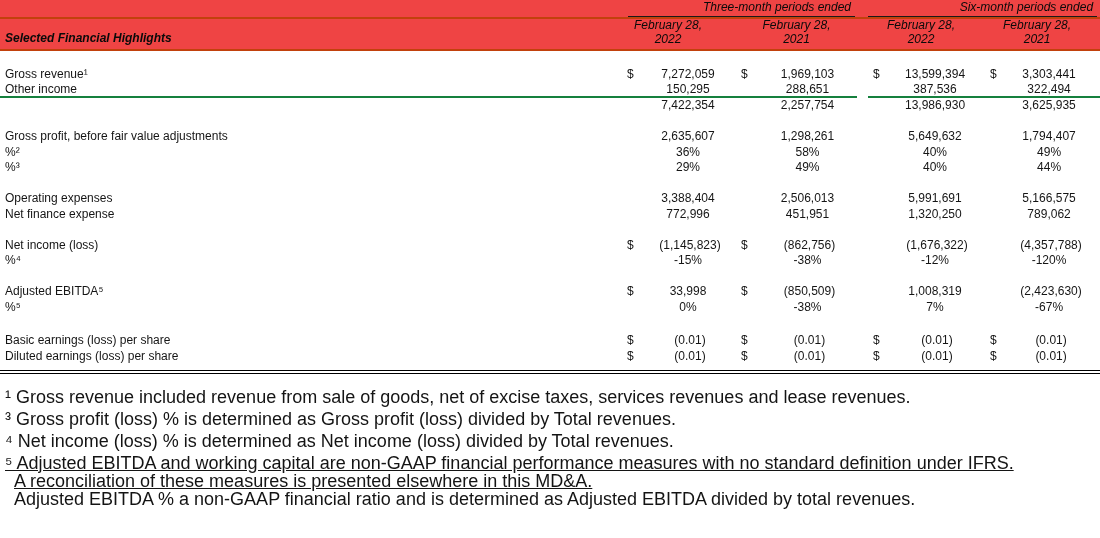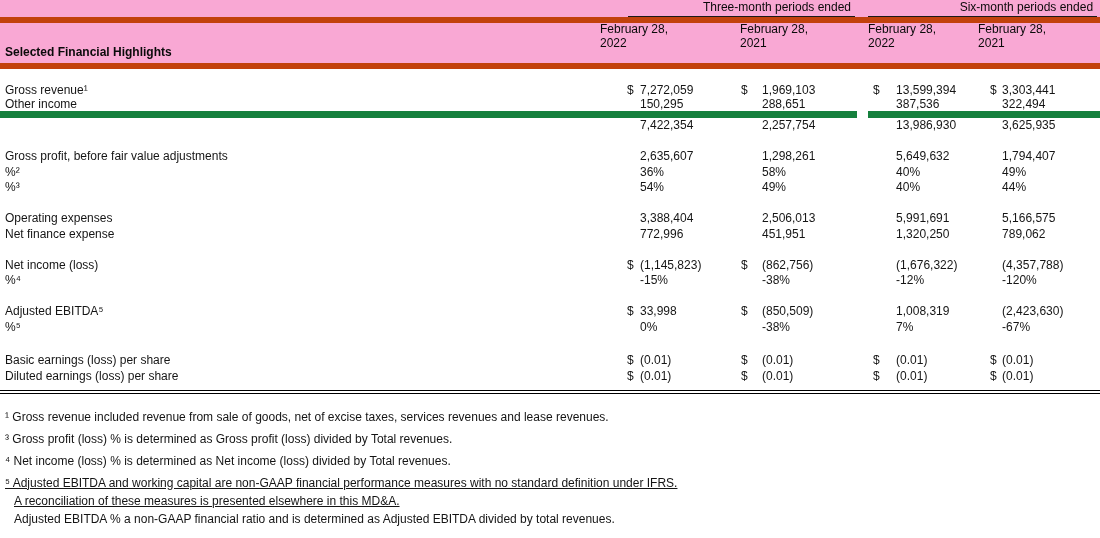--- a/index.html
+++ b/index.html
@@ -18,61 +18,61 @@
   col.c-v1 { width: 100px; }
   col.c-d2 { width: 22px; }
   col.c-v2 { width: 95px; }
   col.c-gap { width: 11px; }
   col.c-d3 { width: 28px; }
   col.c-v3 { width: 82px; }
   col.c-d4 { width: 24px; }
   col.c-v4 { width: 98px; }
 
   thead th {
-    background: #f9a8d4; padding: 0; font-weight: normal;
-    font-size: 12px; color: #0a0a0a; border-bottom: 6px solid #c2410c;
+    background: #ef4444; padding: 0; font-weight: normal;
+    font-size: 12px; color: #0a0a0a; border-bottom: 2px solid #c2410c; font-style: italic;
   }
   tr.h1 { height: 17px; }
   tr.h1 th { vertical-align: bottom; }
   .grp {
     text-align: right; padding: 0 4px 1px 0; line-height: 15px;
     border-bottom: 1.5px solid #1a1a1a; white-space: nowrap;
   }
   .grp.g1 { margin-left: 28px; margin-right: 2px; }
   .grp.g2 { margin-right: 3px; }
   tr.h2 { height: 31px; }
   th.title {
     text-align: left; vertical-align: bottom; font-weight: bold;
     padding: 0 0 4px 5px; font-size: 12px; white-space: nowrap;
   }
   th.date {
-    text-align: left; vertical-align: bottom; padding: 0 4px 13px 0;
+    text-align: center; vertical-align: bottom; padding: 0 4px 3px 0;
     white-space: pre-line; line-height: 13.5px; font-size: 12px;
   }
 
   tbody td {
     padding: 0; font-size: 12px; line-height: 14px; height: 15.5px;
     vertical-align: bottom; color: #151515; white-space: nowrap;
   }
   td.lbl { text-align: left; padding-left: 5px; }
   td.d  { text-align: left; }
   td.d1 { padding-left: 27px; }
   td.d2 { padding-left: 1px; }
   td.d3 { padding-left: 5px; }
   td.d4 { padding-left: 12px; }
-  td.v  { text-align: left; padding-right: 4px; }
+  td.v  { text-align: center; padding-right: 4px; }
   td.v.neg { padding-right: 0; }
-  tr.rule td.rl { border-bottom: 7px solid #15803d; }
+  tr.rule td.rl { border-bottom: 2px solid #15803d; }
   tr.sp-top { height: 10px; }
   tr.sp { height: 15px; }
   tr.sp-eps { height: 18px; }
   tr.bottom td { height: 9px; border-bottom: 4px double #000; }
 
   .footnotes { padding: 15px 0 0 5px; }
-  .fn { font-size: 12px; line-height: 16px; margin-bottom: 6px; color: #141414; }
+  .fn { font-size: 18px; line-height: 16px; margin-bottom: 6px; color: #141414; }
   .fn.tight { margin-bottom: 2px; text-decoration: underline; }
   .fn.sub { padding-left: 9px; }
   .fn.sub2 { padding-left: 9px; margin-top: 2px; }
 </style>
 </head>
 <body>
 
 <div class="page">
 
   <table class="fin">
@@ -183,21 +183,21 @@
         <td class="d d3"></td>
         <td class="v">40%</td>
         <td class="d d4"></td>
         <td class="v">49%</td>
       </tr>
 
 
       <tr>
         <td class="lbl">%³</td>
         <td class="d d1"></td>
-        <td class="v">54%</td>
+        <td class="v">29%</td>
         <td class="d d2"></td>
         <td class="v">49%</td>
         <td class="gap"></td>
         <td class="d d3"></td>
         <td class="v">40%</td>
         <td class="d d4"></td>
         <td class="v">44%</td>
       </tr>
 
       <tr class="sp">

